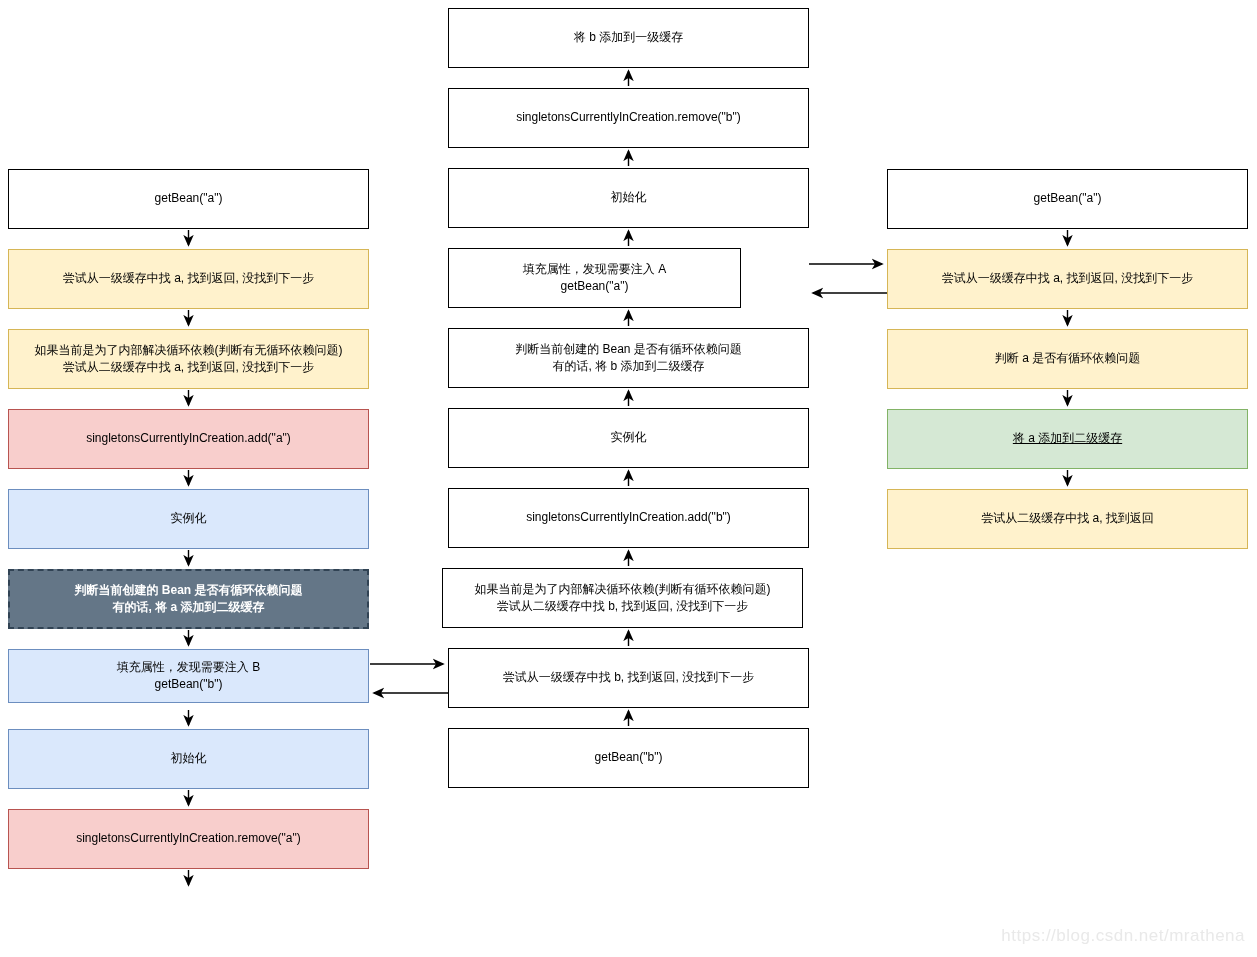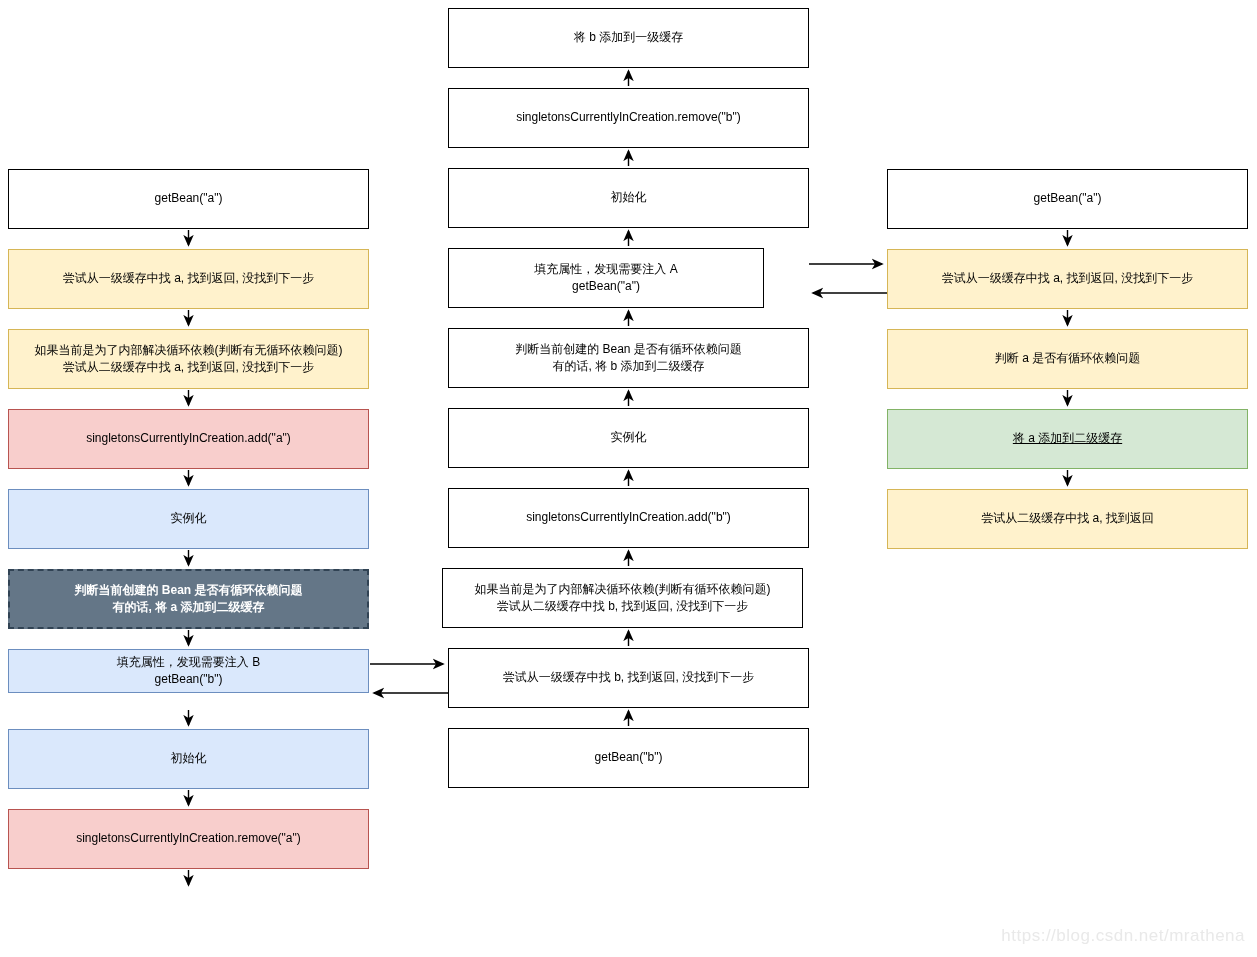--- a/index.html
+++ b/index.html
@@ -73,29 +73,29 @@
   </svg>
 
   <div class="node white" style="left:8px;top:169px;width:361px;height:60px">getBean("a")</div>
   <div class="node yellow" style="left:8px;top:249px;width:361px;height:60px">尝试从一级缓存中找 a, 找到返回, 没找到下一步</div>
   <div class="node yellow" style="left:8px;top:329px;width:361px;height:60px">如果当前是为了内部解决循环依赖(判断有无循环依赖问题)
 尝试从二级缓存中找 a, 找到返回, 没找到下一步</div>
   <div class="node red" style="left:8px;top:409px;width:361px;height:60px">singletonsCurrentlyInCreation.add("a")</div>
   <div class="node blue" style="left:8px;top:489px;width:361px;height:60px">实例化</div>
   <div class="node gray" style="left:8px;top:569px;width:361px;height:60px">判断当前创建的 Bean 是否有循环依赖问题
 有的话, 将 a 添加到二级缓存</div>
-  <div class="node blue" style="left:8px;top:649px;width:361px;height:44px">填充属性，发现需要注入 B
+  <div class="node blue" style="left:8px;top:649px;width:361px;height:54px">填充属性，发现需要注入 B
 getBean("b")</div>
   <div class="node blue" style="left:8px;top:729px;width:361px;height:60px">初始化</div>
   <div class="node red" style="left:8px;top:809px;width:361px;height:60px">singletonsCurrentlyInCreation.remove("a")</div>
 
   <div class="node white" style="left:448px;top:8px;width:361px;height:60px">将 b 添加到一级缓存</div>
   <div class="node white" style="left:448px;top:88px;width:361px;height:60px">singletonsCurrentlyInCreation.remove("b")</div>
   <div class="node white" style="left:448px;top:168px;width:361px;height:60px">初始化</div>
-  <div class="node white" style="left:448px;top:248px;width:316px;height:60px">填充属性，发现需要注入 A
+  <div class="node white" style="left:448px;top:248px;width:293px;height:60px">填充属性，发现需要注入 A
 getBean("a")</div>
   <div class="node white" style="left:448px;top:328px;width:361px;height:60px">判断当前创建的 Bean 是否有循环依赖问题
 有的话, 将 b 添加到二级缓存</div>
   <div class="node white" style="left:448px;top:408px;width:361px;height:60px">实例化</div>
   <div class="node white" style="left:448px;top:488px;width:361px;height:60px">singletonsCurrentlyInCreation.add("b")</div>
   <div class="node white" style="left:442px;top:568px;width:361px;height:60px">如果当前是为了内部解决循环依赖(判断有循环依赖问题)
 尝试从二级缓存中找 b, 找到返回, 没找到下一步</div>
   <div class="node white" style="left:448px;top:648px;width:361px;height:60px">尝试从一级缓存中找 b, 找到返回, 没找到下一步</div>
   <div class="node white" style="left:448px;top:728px;width:361px;height:60px">getBean("b")</div>
 

